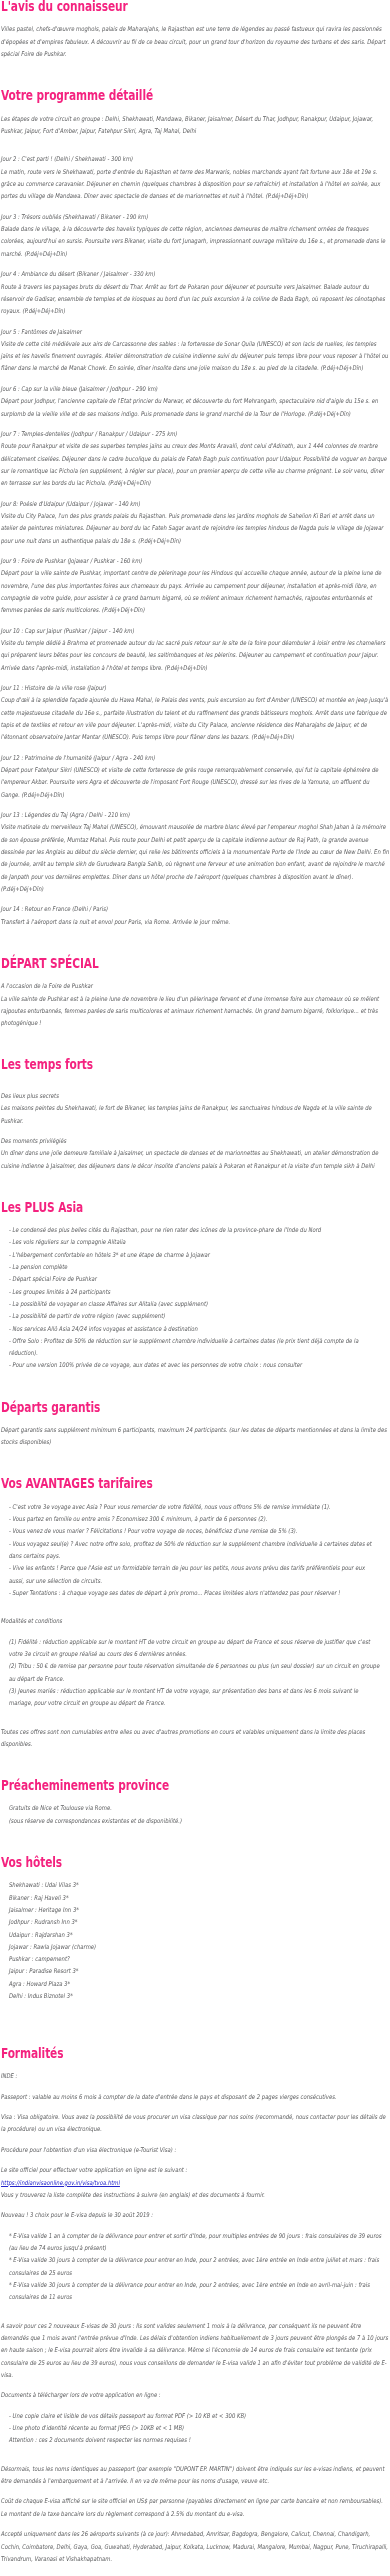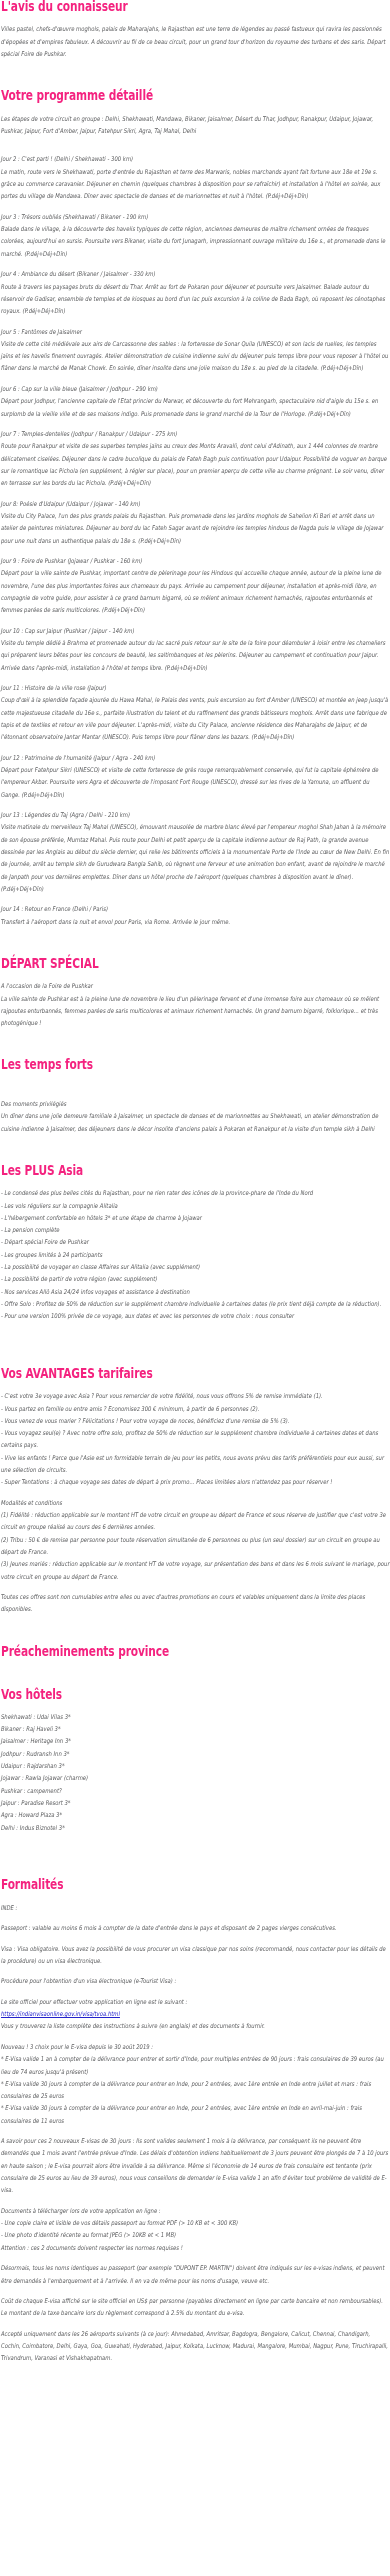--- a/index.html
+++ b/index.html
@@ -44,21 +44,21 @@
   .daytitle{
     font-size:6.4px;
     font-style:italic;
     line-height:1.92;
     color:#5b5c5e;
     transform:scaleX(0.92);
     transform-origin:left top;
     width:108.6%;
   }
   a.link{color:#2222cc;text-decoration:underline;}
-  ul.plain{list-style:none;margin:0;padding:0;}
+  ul.plain{list-style:none;margin:8px;padding:0;}
   ul.plain li{
     font-size:6.4px;
     font-style:italic;
     line-height:1.92;
     color:#5b5c5e;
     transform:scaleX(0.92);
     transform-origin:left top;
     width:108.6%;
   }
 </style>
@@ -153,20 +153,24 @@
     <h2 class="section">DÉPART SPÉCIAL</h2>
     <div class="daytitle">A l'occasion de la Foire de Pushkar</div>
     <p class="para">La ville sainte de Pushkar est à la pleine lune de novembre le lieu d'un pèlerinage fervent et d'une immense foire aux chameaux où se mêlent rajpoutes enturbannés, femmes parées de saris multicolores et animaux richement harnachés. Un grand barnum bigarré, folklorique... et très photogénique !</p>
   </section>
 
   <div class="gap-lg"></div>
 
   <section class="block">
     <h2 class="section">Les temps forts</h2>
     <div class="gap"></div>
+    <div>
+      <div class="daytitle">Des lieux plus secrets</div>
+      <p class="para">Les maisons peintes du Shekhawati, le fort de Bikaner, les temples jaïns de Ranakpur, les sanctuaires hindous de Nagda et la ville sainte de Pushkar.</p>
+    </div>
     <div class="gap"></div>
     <div>
       <div class="daytitle">Des moments privilégiés</div>
       <p class="para">Un dîner dans une jolie demeure familiale à Jaisalmer, un spectacle de danses et de marionnettes au Shekhawati, un atelier démonstration de cuisine indienne à Jaisalmer, des déjeuners dans le décor insolite d'anciens palais à Pokaran et Ranakpur et la visite d'un temple sikh à Delhi</p>
     </div>
   </section>
 
   <div class="gap-lg"></div>
 
   <section class="block">
@@ -181,20 +185,24 @@
       <li>- La possibilité de voyager en classe Affaires sur Alitalia (avec supplément)</li>
       <li>- La possibilité de partir de votre région (avec supplément)</li>
       <li>- Nos services Allô Asia 24/24 infos voyages et assistance à destination</li>
       <li>- Offre Solo : Profitez de 50% de réduction sur le supplément chambre individuelle à certaines dates (le prix tient déjà compte de la réduction).</li>
       <li>- Pour une version 100% privée de ce voyage, aux dates et avec les personnes de votre choix : nous consulter</li>
     </ul>
   </section>
 
   <div class="gap-lg"></div>
 
+  <section class="block">
+    <h2 class="section">Départs garantis</h2>
+    <p class="para">Départ garantis sans supplément minimum 6 participants, maximum 24 participants. (sur les dates de départs mentionnées et dans la limite des stocks disponibles)</p>
+  </section>
 
   <div class="gap-lg"></div>
 
   <section class="block">
     <h2 class="section">Vos AVANTAGES tarifaires</h2>
     <ul class="plain">
       <li>- C'est votre 3e voyage avec Asia ? Pour vous remercier de votre fidélité, nous vous offrons 5% de remise immédiate (1).</li>
       <li>- Vous partez en famille ou entre amis ? Economisez 300 € minimum, à partir de 6 personnes (2).</li>
       <li>- Vous venez de vous marier ? Félicitations ! Pour votre voyage de noces, bénéficiez d'une remise de 5% (3).</li>
       <li>- Vous voyagez seul(e) ? Avec notre offre solo, profitez de 50% de réduction sur le supplément chambre individuelle à certaines dates et dans certains pays.</li>
@@ -209,20 +217,24 @@
       <li>(3) Jeunes mariés : réduction applicable sur le montant HT de votre voyage, sur présentation des bans et dans les 6 mois suivant le mariage, pour votre circuit en groupe au départ de France.</li>
     </ul>
     <div class="gap"></div>
     <p class="para">Toutes ces offres sont non cumulables entre elles ou avec d'autres promotions en cours et valables uniquement dans la limite des places disponibles.</p>
   </section>
 
   <div class="gap-lg"></div>
 
   <section class="block">
     <h2 class="section">Préacheminements province</h2>
+    <ul class="plain">
+      <li>Gratuits de Nice et Toulouse via Rome.</li>
+      <li>(sous réserve de correspondances existantes et de disponibilité.)</li>
+    </ul>
   </section>
 
   <div class="gap-lg"></div>
 
   <section class="block">
     <h2 class="section">Vos hôtels</h2>
     <ul class="plain">
       <li>Shekhawati : Udai Vilas 3*</li>
       <li>Bikaner : Raj Haveli 3*</li>
       <li>Jaisalmer : Heritage Inn 3*</li>

